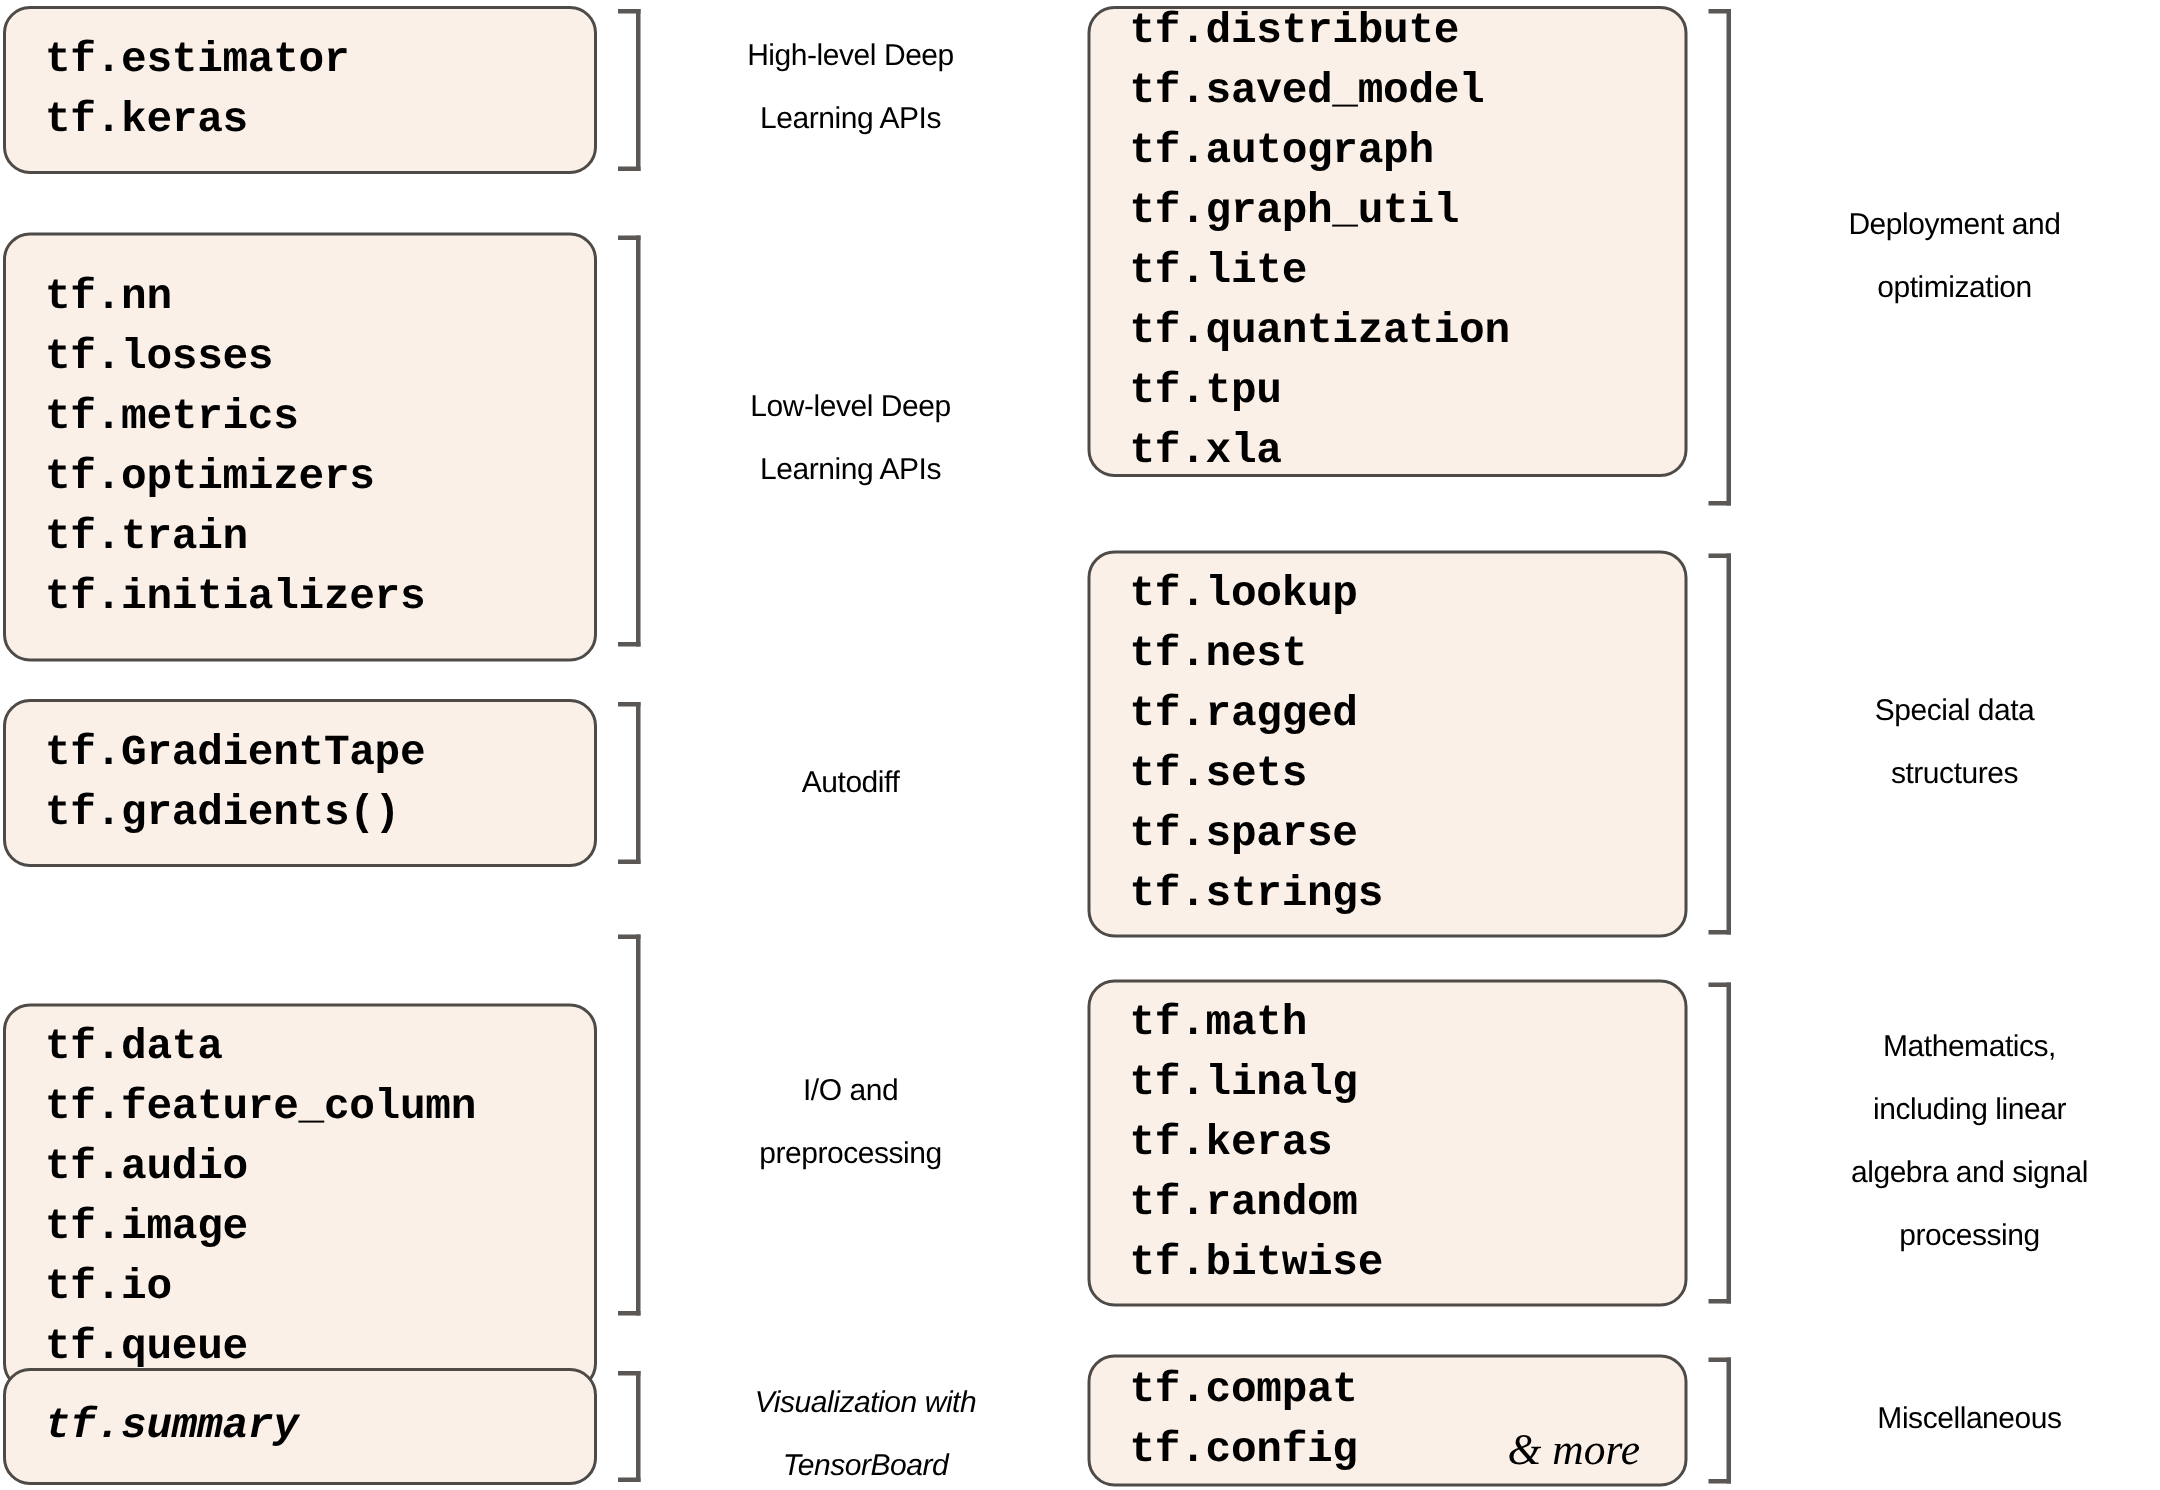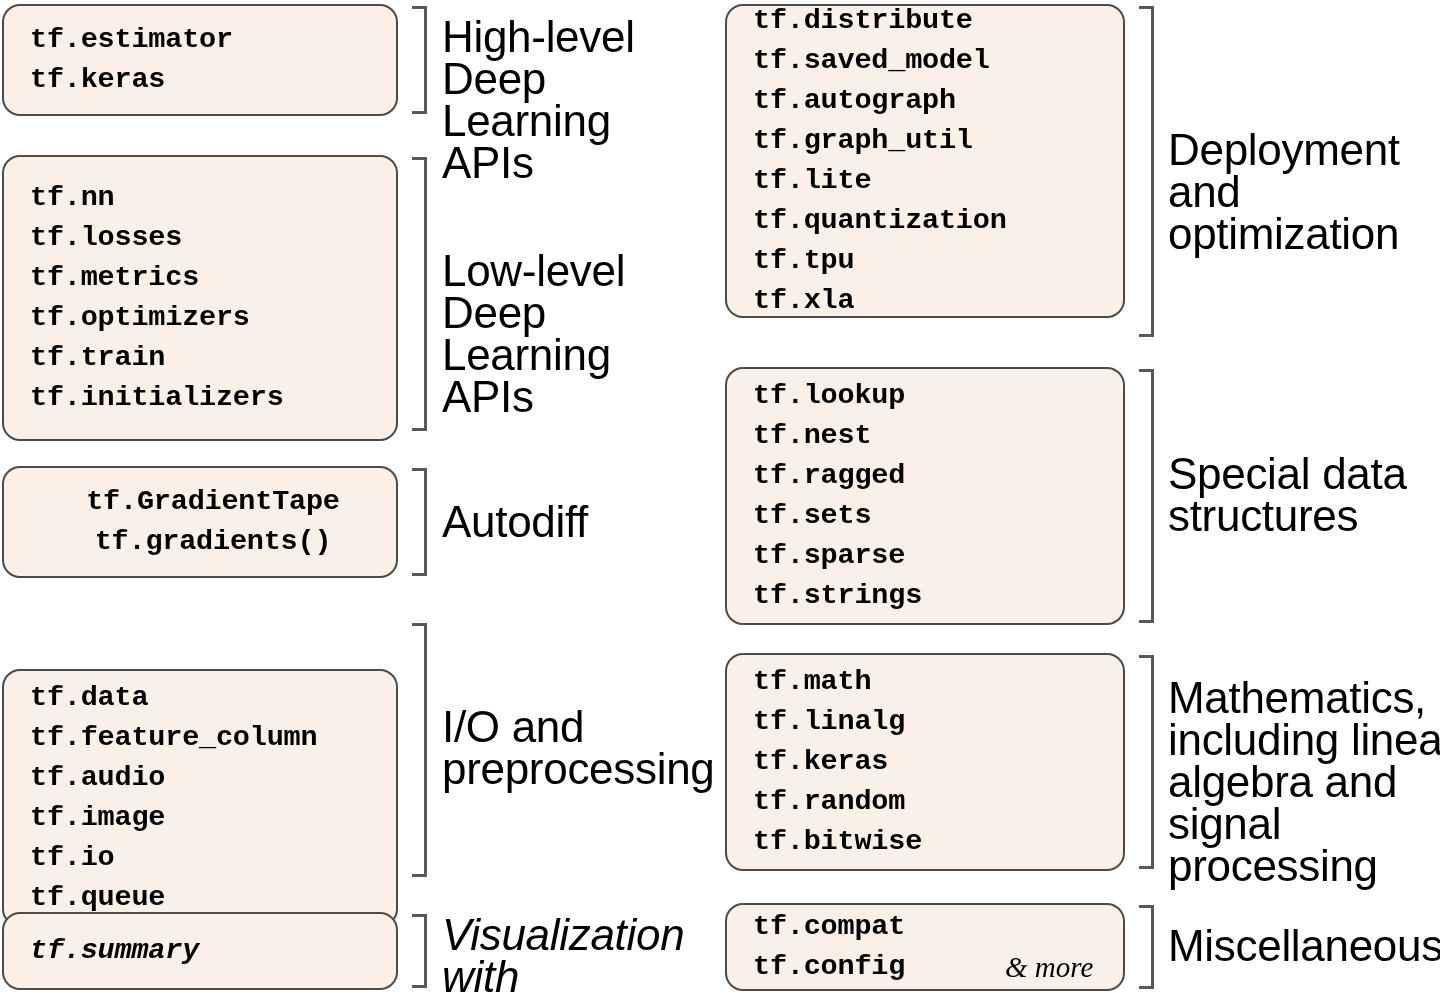--- a/index.html
+++ b/index.html
@@ -62,25 +62,26 @@
     position: absolute;
     box-sizing: border-box;
     border: 3px solid #5a5754;
     border-left: none;
     width: 15px;
   }
 
   .group-label {
     position: absolute;
     font-family: "Liberation Sans", sans-serif;
-    font-size: 44px;
+    font-size: 20px;
     line-height: 42px;
     color: #000000;
     white-space: pre-line;
     letter-spacing: -0.3px;
+    text-align: center;
   }
 </style>
 </head>
 <body>
 
 <div class="group" style="left:2px; top:4px; width:700px; height:112px;">
   <div class="api-box" style="width:396px; height:112px;">
     <div class="api-item">tf.estimator</div>
     <div class="api-item">tf.keras</div>
   </div>
@@ -97,21 +98,21 @@
     <div class="api-item">tf.optimizers</div>
     <div class="api-item">tf.train</div>
     <div class="api-item">tf.initializers</div>
   </div>
   <div class="bracket" style="left:410px; top:2px; height:274px;"></div>
   <div class="group-label" style="left:440px; top:95px; width:250px;">Low-level Deep
 Learning APIs</div>
 </div>
 
 <div class="group" style="left:2px; top:466px; width:700px; height:112px;">
-  <div class="api-box" style="width:396px; height:112px;align-items:center;">
+  <div class="api-box" style="width:396px; height:112px;">
     <div class="api-item">tf.GradientTape</div>
     <div class="api-item">tf.gradients()</div>
   </div>
   <div class="bracket" style="left:410px; top:2px; height:108px;"></div>
   <div class="group-label" style="left:440px; top:35px; width:250px;">Autodiff</div>
 </div>
 
 <div class="group" style="left:2px; top:621px; width:700px; height:258px;">
   <div class="api-box" style="width:396px; height:258px;margin-top:48px;">
     <div class="api-item">tf.data</div>

